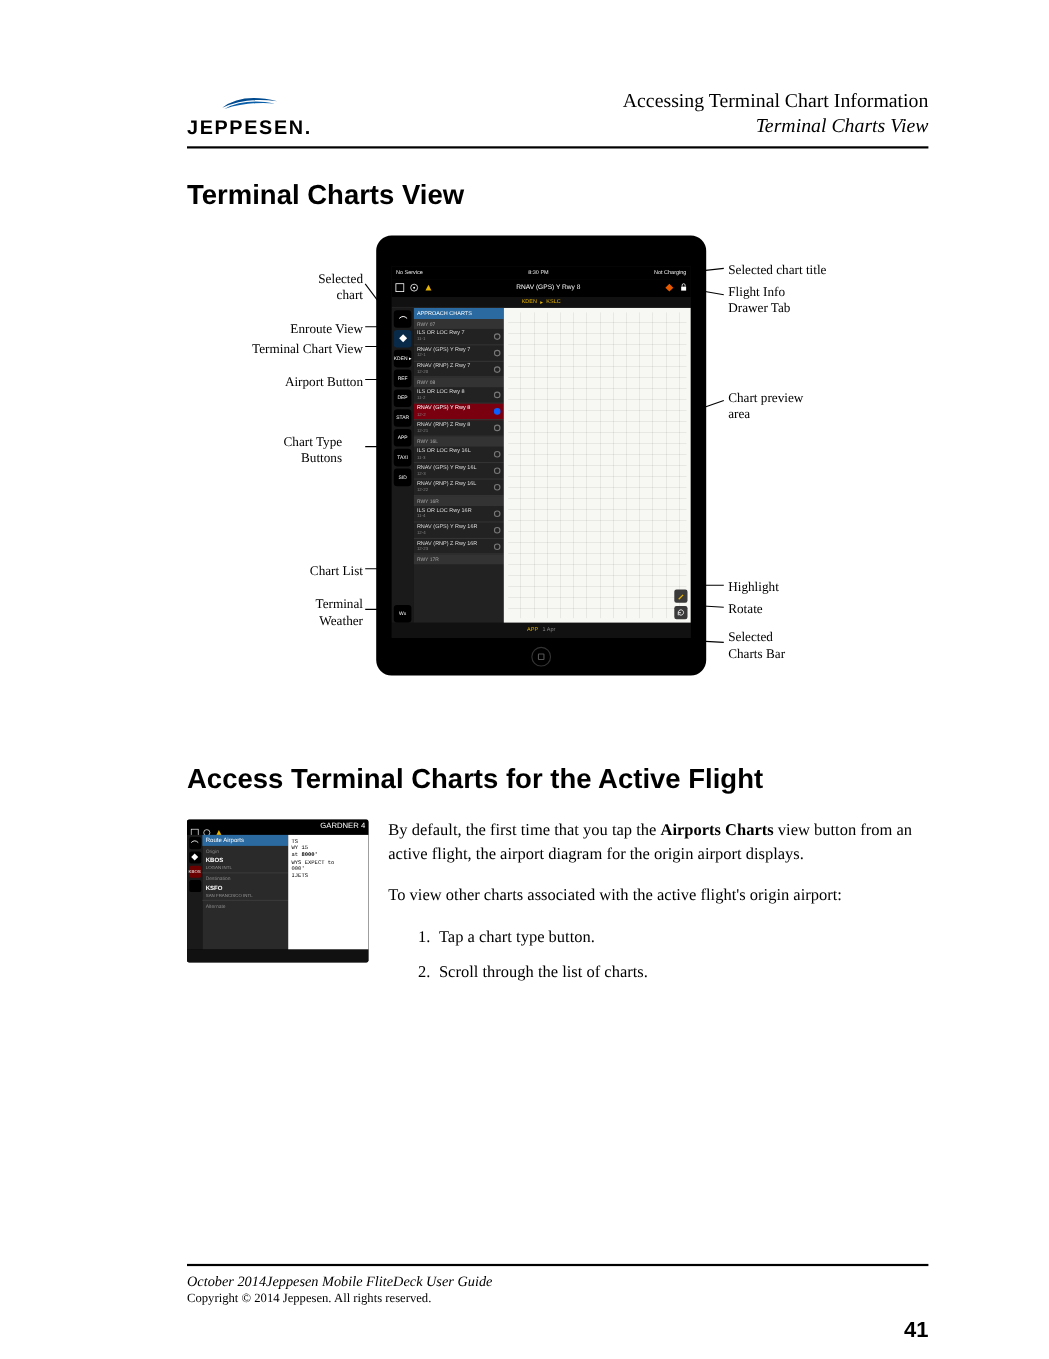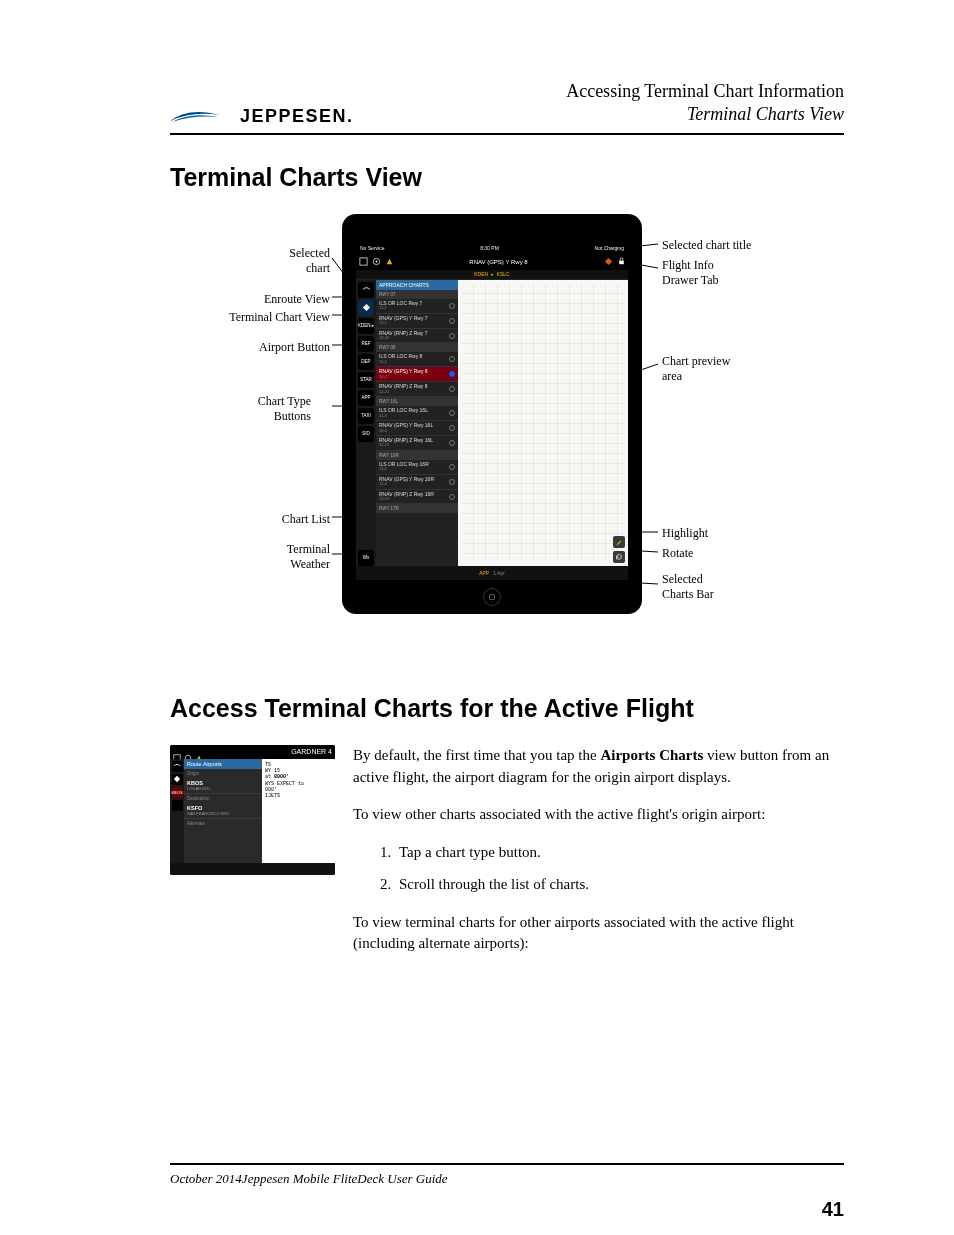--- a/index.html
+++ b/index.html
@@ -18,21 +18,22 @@
     display: flex;
     justify-content: space-between;
     align-items: flex-end;
     border-bottom: 2px solid #000;
     padding-bottom: 6px;
     margin-bottom: 28px;
   }
   .logo {
     display: flex;
     align-items: center;
-    gap: 20px;
+    gap: 6px;
+    flex-direction: column;
   }
   .logo-swoosh {
     width: 50px;
     height: 14px;
   }
   .logo-text {
     font-family: Arial, Helvetica, sans-serif;
     font-weight: bold;
     letter-spacing: 1.5px;
     font-size: 18px;
@@ -537,26 +538,26 @@
 
     <div class="body-text">
       <p>
         <span>By default, the first time that you tap the </span><strong>Airports Charts</strong><span> view button from an active flight, the airport diagram for the origin airport displays.</span>
       </p>
       <p>To view other charts associated with the active flight's origin airport:</p>
       <ol>
         <li>Tap a chart type button.</li>
         <li>Scroll through the list of charts.</li>
       </ol>
-      <p>To view terminal charts for other airports associated with the active flight (including alternate airports):</p>
     </div>
   </div>
 
 </div>
 
 <div class="page-footer">
   <hr>
   <div class="pf-row">
     <span>October 2014</span>
     <span>Jeppesen Mobile FliteDeck User Guide</span>
   </div>
+  <div class="pf-copy">Copyright © 2014 Jeppesen. All rights reserved.</div>
 </div>
 <div class="pagenum">41</div>
 
 </body></html>

